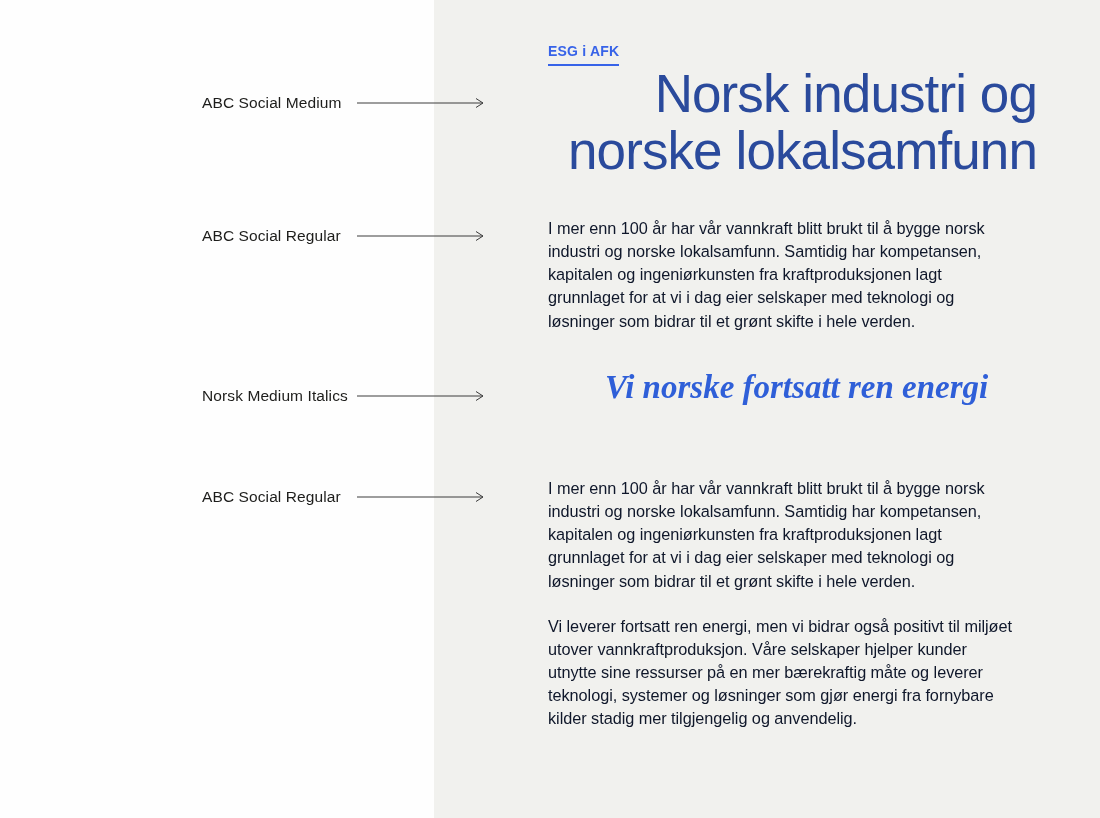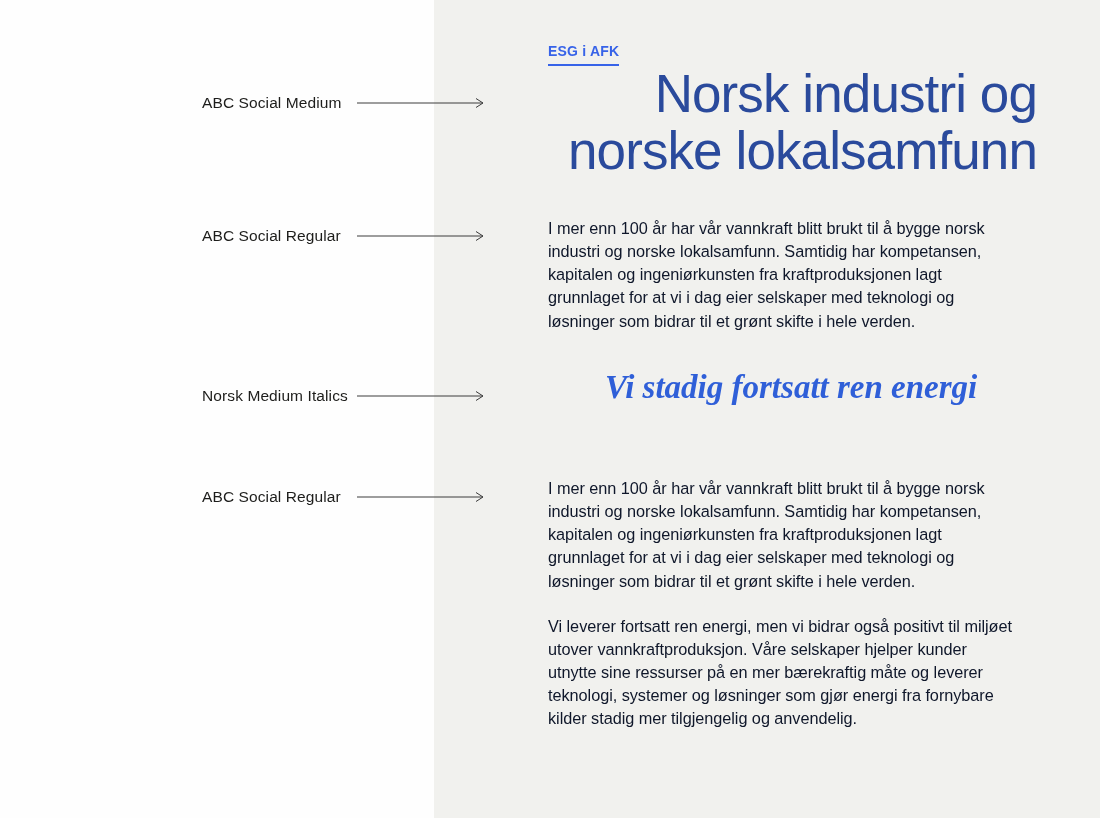--- a/index.html
+++ b/index.html
@@ -142,21 +142,21 @@
     <div class="content-inner">
 
       <a class="eyebrow">ESG i AFK</a>
 
       <h1 class="headline">Norsk industri og norske lokalsamfunn</h1>
 
       <div class="body-block first">
         <p>I mer enn 100 år har vår vannkraft blitt brukt til å bygge norsk industri og norske lokalsamfunn. Samtidig har kompetansen, kapitalen og ingeniørkunsten fra kraftproduksjonen lagt grunnlaget for at vi i dag eier selskaper med teknologi og løsninger som bidrar til et grønt skifte i hele verden.</p>
       </div>
 
-      <blockquote class="pullquote">Vi stadig fortsatt ren energi</blockquote>
+      <blockquote class="pullquote">Vi norske fortsatt ren energi</blockquote>
 
       <div class="body-block second">
         <p>I mer enn 100 år har vår vannkraft blitt brukt til å bygge norsk industri og norske lokalsamfunn. Samtidig har kompetansen, kapitalen og ingeniørkunsten fra kraftproduksjonen lagt grunnlaget for at vi i dag eier selskaper med teknologi og løsninger som bidrar til et grønt skifte i hele verden.</p>
         <p>Vi leverer fortsatt ren energi, men vi bidrar også positivt til miljøet utover vannkraftproduksjon. Våre selskaper hjelper kunder utnytte sine ressurser på en mer bærekraftig måte og leverer teknologi, systemer og løsninger som gjør energi fra fornybare kilder stadig mer tilgjengelig og anvendelig.</p>
       </div>
 
     </div>
   </div>
 
   <div class="annotation ann-1">

